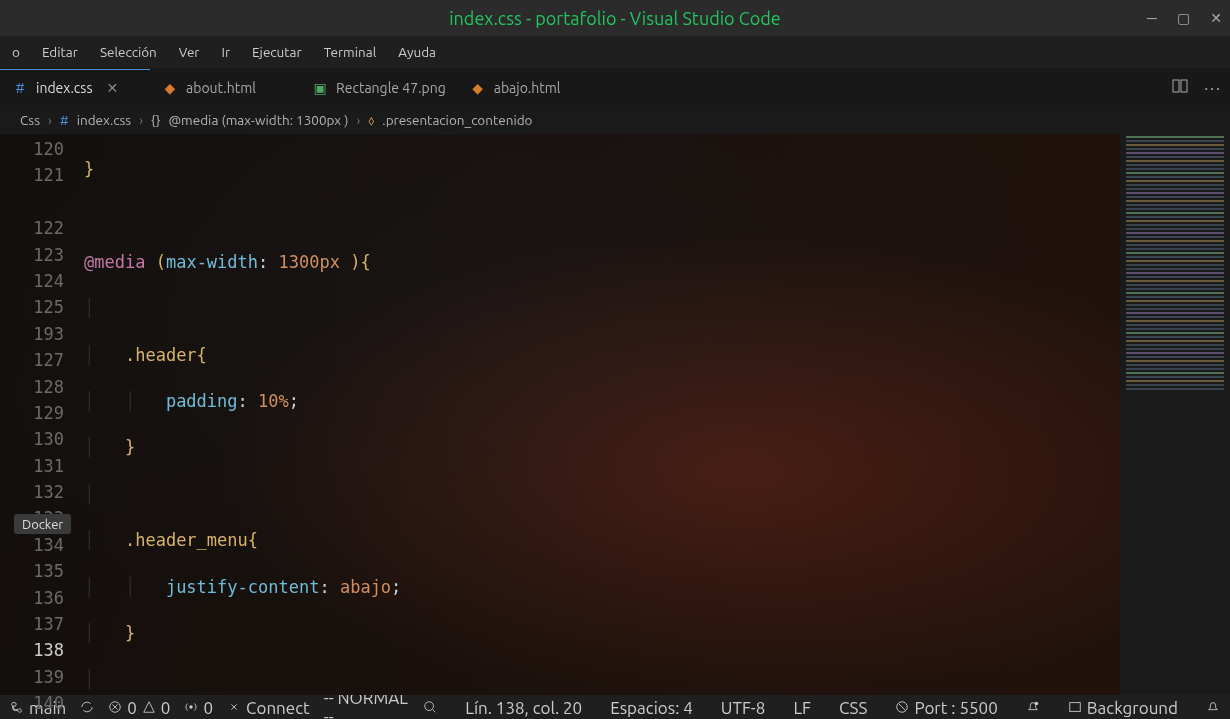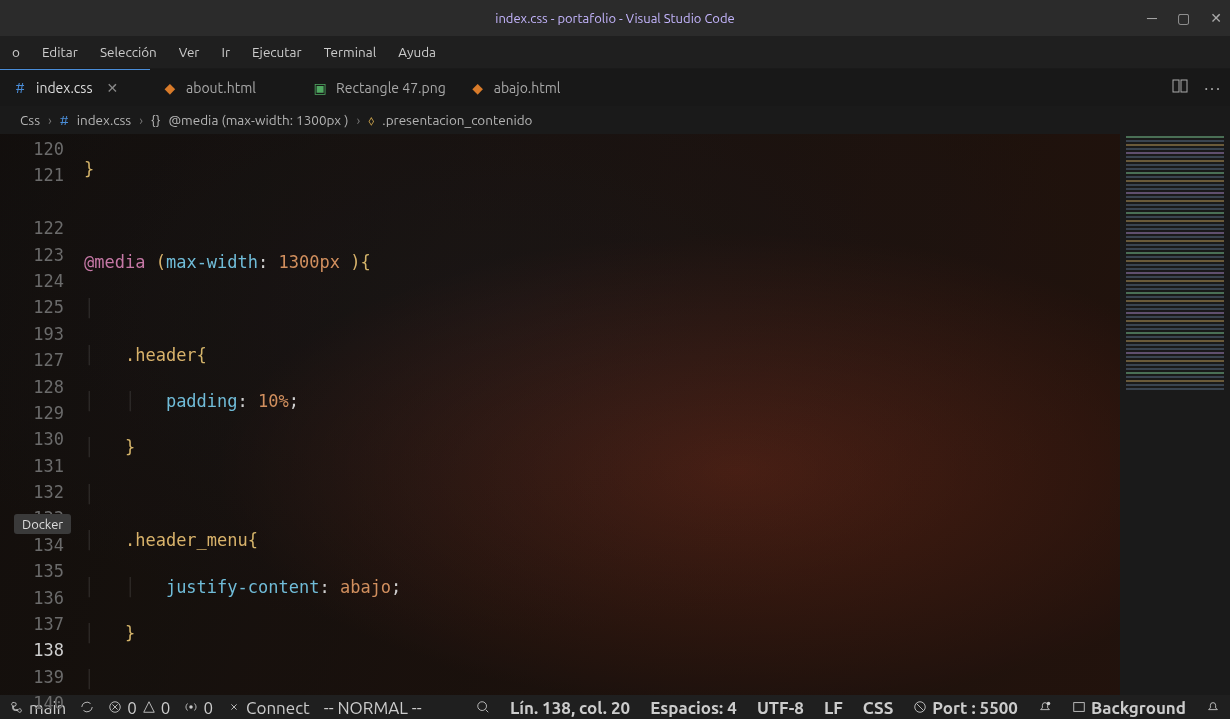--- a/index.html
+++ b/index.html
@@ -13,21 +13,21 @@
   }
   
   .titlebar {
     height: 36px;
     background: #2b2b2b;
     display: flex;
     align-items: center;
     justify-content: center;
     position: relative;
   }
-  .titlebar-title { color: #c4b5fd; font-size: 13px; }
+  .titlebar-title { color: #22c55e; font-size: 18px; }
   .titlebar-controls {
     position: absolute;
     right: 8px;
     display: flex;
     gap: 20px;
     color: #aaa;
     font-size: 14px;
   }
   .titlebar-controls span { cursor: pointer; }
   
@@ -177,21 +177,21 @@
     height: 24px;
     background: #1f1f1f;
     display: flex;
     align-items: center;
     font-size: 17px;
     color: #ccc;
     padding: 0 10px;
     gap: 14px;
   }
   .statusbar .left { display:flex; align-items:center; gap:14px; flex:1; }
-  .statusbar .right { display:flex; align-items:center; gap:20px;font-weight:bold; }
+  .statusbar .right { display:flex; align-items:center; gap:28px; }
   .sb-item { display:flex; align-items:center; gap:5px; cursor:pointer; }
   .sb-item svg { width:14px; height:14px; fill:#ccc; }
   .icon-css { color:#4a8dd8; }
   .icon-html { color:#d87b2a; }
   .icon-img { color:#4fa861; }
   .icon-symbol { color:#c8a04a; }
   .icon-brace { color:#bbb; }
 </style>
 </head>
 <body>

